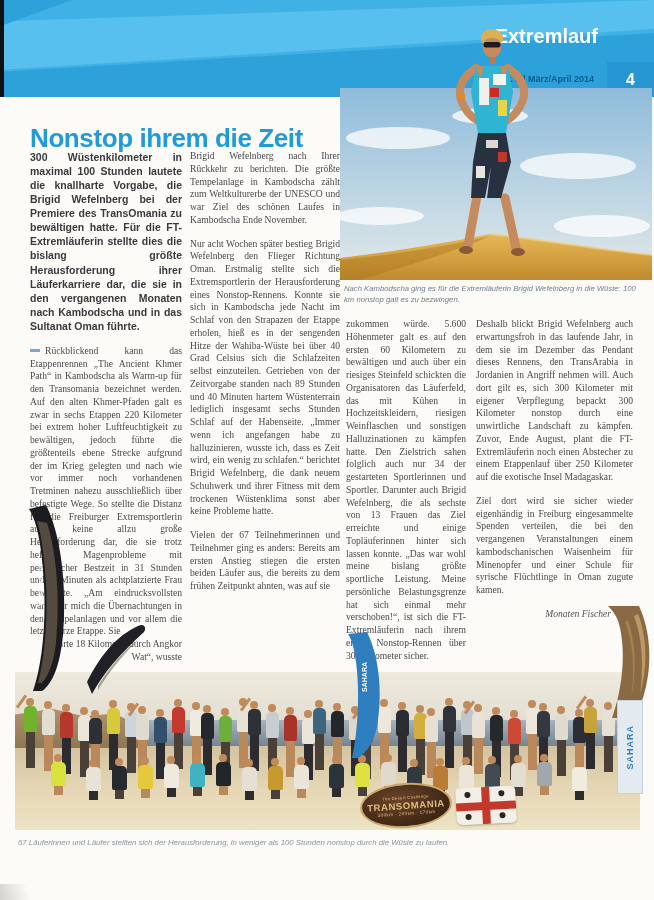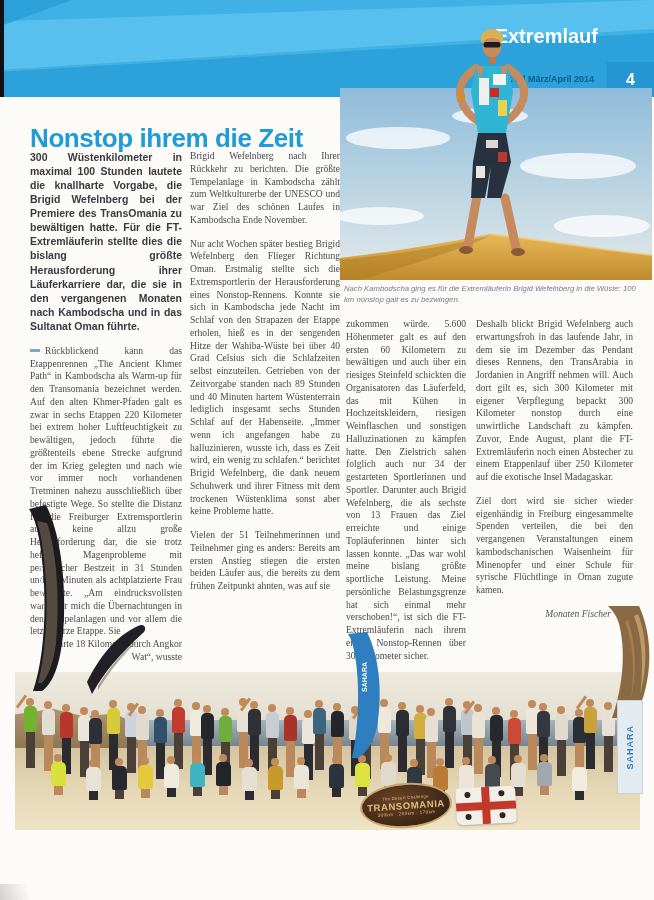--- a/index.html
+++ b/index.html
@@ -161,21 +161,21 @@
 
   <div class="col col1">
     <div class="intro">300 Wüstenkilometer in maximal 100 Stunden lautete die knallharte Vorgabe, die Brigid Wefelnberg bei der Premiere des TransOmania zu bewältigen hatte. Für die FT-Extremläuferin stellte dies die bislang größte Herausforderung ihrer Läuferkarriere dar, die sie in den vergangenen Monaten nach Kambodscha und in das Sultanat Oman führte.</div>
     <div><span class="pmark"></span><span>Rückblickend kann das Etappenrennen „The Ancient Khmer Path“ in Kambodscha als Warm-up für den Transomania bezeichnet werden. Auf den alten Khmer-Pfaden galt es zwar in sechs Etappen 220 Kilometer bei extrem hoher Luftfeuchtigkeit zu bewältigen, jedoch führte die größtenteils ebene Strecke aufgrund der im Krieg gelegten und nach wie vor immer noch vorhandenen Tretminen nahezu ausschließlich über befestigte Wege. So stellte die Distanz für die Freiburger Extremsportlerin auch keine allzu große Herausforderung dar, die sie trotz heftiger Magenprobleme mit persönlicher Bestzeit in 31 Stunden und 38 Minuten als achtplatzierte Frau bewältigte. „Am eindrucksvollsten waren für mich die Übernachtungen in den Tempelanlagen und vor allem die letzte kurze Etappe. Sie</span></div>
     <div class="c1tail">führte 18 Kilometer durch Angkor Wat“, wusste</div>
   </div>
 
   <div class="col col2">
     <p>Brigid Wefelnberg nach Ihrer Rückkehr zu berichten. Die größte Tempelanlage in Kambodscha zählt zum Weltkulturerbe der UNESCO und war Ziel des schönen Laufes in Kambodscha Ende November.</p>
     <p>Nur acht Wochen später bestieg Brigid Wefelnberg den Flieger Richtung Oman. Erstmalig stellte sich die Extremsportlerin der Herausforderung eines Nonstop-Rennens. Konnte sie sich in Kambodscha jede Nacht im Schlaf von den Strapazen der Etappe erholen, hieß es in der sengenden Hitze der Wahiba-Wüste bei über 40 Grad Celsius sich die Schlafzeiten selbst einzuteilen. Getrieben von der Zeitvorgabe standen nach 89 Stunden und 40 Minuten hartem Wüstenterrain lediglich insgesamt sechs Stunden Schlaf auf der Habenseite. „Immer wenn ich angefangen habe zu halluzinieren, wusste ich, dass es Zeit wird, ein wenig zu schlafen.“ berichtet Brigid Wefelnberg, die dank neuem Schuhwerk und ihrer Fitness mit dem trockenen Wüstenklima sonst aber keine Probleme hatte.</p>
-    <p>Vielen der 51 Teilnehmerinnen und Teilnehmer ging es anders: Bereits am ersten Anstieg stiegen die ersten beiden Läufer aus, die bereits zu dem frühen Zeitpunkt ahnten, was auf sie</p>
+    <p>Vielen der 67 Teilnehmerinnen und Teilnehmer ging es anders: Bereits am ersten Anstieg stiegen die ersten beiden Läufer aus, die bereits zu dem frühen Zeitpunkt ahnten, was auf sie</p>
   </div>
 
   <div class="col col3">
     <p>zukommen würde. 5.600 Höhenmeter galt es auf den ersten 60 Kilometern zu bewältigen und auch über ein riesiges Steinfeld schickten die Organisatoren das Läuferfeld, das mit Kühen in Hochzeitskleidern, riesigen Weinflaschen und sonstigen Halluzinationen zu kämpfen hatte. Den Zielstrich sahen folglich auch nur 34 der gestarteten Sportlerinnen und Sportler. Darunter auch Brigid Wefelnberg, die als sechste von 13 Frauen das Ziel erreichte und einige Topläuferinnen hinter sich lassen konnte. „Das war wohl meine bislang größte sportliche Leistung. Meine persönliche Belastungsgrenze hat sich einmal mehr verschoben!“, ist sich die FT-Extremläuferin nach ihrem ersten Nonstop-Rennen über 300 Kilometer sicher.</p>
   </div>
 
   <div class="col col4">
     <p>Deshalb blickt Brigid Wefelnberg auch erwartungsfroh in das laufende Jahr, in dem sie im Dezember das Pendant dieses Rennens, den TransArabia in Jordanien in Angriff nehmen will. Auch dort gilt es, sich 300 Kilometer mit eigener Verpflegung bepackt 300 Kilometer nonstop durch eine unwirtliche Landschaft zu kämpfen. Zuvor, Ende August, plant die FT-Extremläuferin noch einen Abstecher zu einem Etappenlauf über 250 Kilometer auf die exotische Insel Madagaskar.</p>
     <p>Ziel dort wird sie sicher wieder eigenhändig in Freiburg eingesammelte Spenden verteilen, die bei den vergangenen Veranstaltungen einem kambodschanischen Waisenheim für Minenopfer und einer Schule für syrische Flüchtlinge in Oman zugute kamen.</p>
     <div class="byline">Monaten Fischer</div>
@@ -523,14 +523,15 @@
     <div class="vbar"></div>
     <div class="dot" style="left:9px;top:4px;"></div>
     <div class="dot" style="left:43px;top:4px;"></div>
     <div class="dot" style="left:9px;top:26px;"></div>
     <div class="dot" style="left:43px;top:26px;"></div>
   </div>
   <div class="banner-right">
     <span class="vtext">SAHARA</span>
   </div>
 
+  <div class="group-caption">67 Läuferinnen und Läufer stellten sich der Herausforderung, in weniger als 100 Stunden nonstop durch die Wüste zu laufen.</div>
   <div class="corner-smudge"></div>
 </div>
 
 </body></html>

